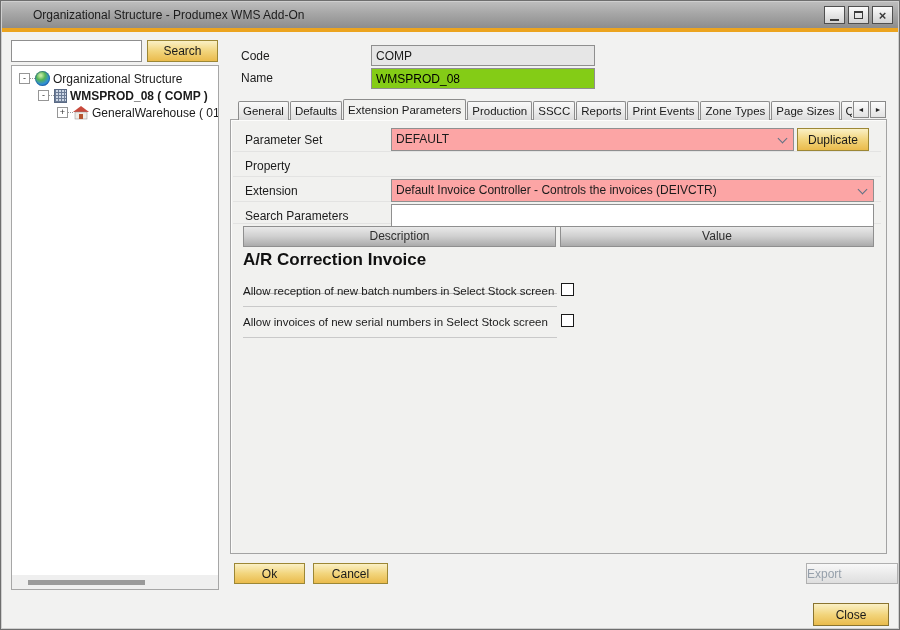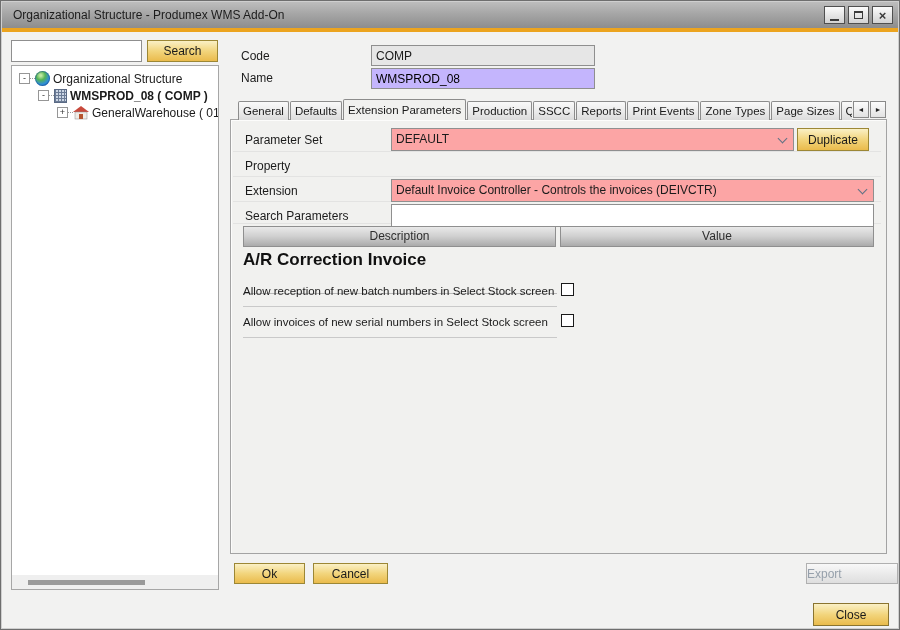--- a/index.html
+++ b/index.html
@@ -13,21 +13,21 @@
     box-shadow: inset 0 0 0 1px #cfcfcf;
     overflow:hidden;
   }
 
   
   .titlebar {
     position:absolute; left:1px; right:1px; top:1px; height:26px;
     background:linear-gradient(180deg,#bdbdbd 0%,#a6a6a6 45%,#8d8d8d 100%);
     display:flex; align-items:center; padding-left:11px;
   }
-  .title-text { font-size:12px; color:#1c1c1c; }
+  .title-text { font-size:12px; color:#1c1c1c;margin-left:20px; }
   .win-controls { position:absolute; right:5px; top:4px; display:flex; gap:3px; }
   .win-btn {
     width:21px; height:18px; border:1px solid #4f4f4f;
     background:linear-gradient(180deg,#fbfbfb,#d2d2d2);
     display:flex; align-items:center; justify-content:center;
   }
   .glyph-min { width:9px; height:2px; background:#3a3a3a; margin-top:9px; }
   .glyph-max { width:9px; height:8px; border:1px solid #3a3a3a; border-top-width:2px; }
   .glyph-close { font-size:13px; font-weight:bold; color:#3a3a3a; line-height:1; }
   .accent-bar {
@@ -75,21 +75,21 @@
   .tree-hscroll {
     position:absolute; left:0; right:0; bottom:0; height:14px; background:#efefef;
   }
   .tree-hscroll-thumb {
     position:absolute; left:16px; top:5px; width:117px; height:5px; background:#9a9a9a;
   }
 
   
   .field-label { position:absolute; color:#1b1b1b; }
   .text-field {
-    position:absolute; height:21px; border:1px solid #8f8f8f; background:#c4b5fd;
+    position:absolute; height:21px; border:1px solid #8f8f8f; background:#84cc16;
     padding:0 4px; font:inherit;
   }
   .disabled-field { background:#e6e6e6; color:#1b1b1b; }
 
   
   .tabs {
     position:absolute; left:237px; top:98px; width:614px; height:21px;
     white-space:nowrap; overflow:hidden; z-index:3;
   }
   .tab {

